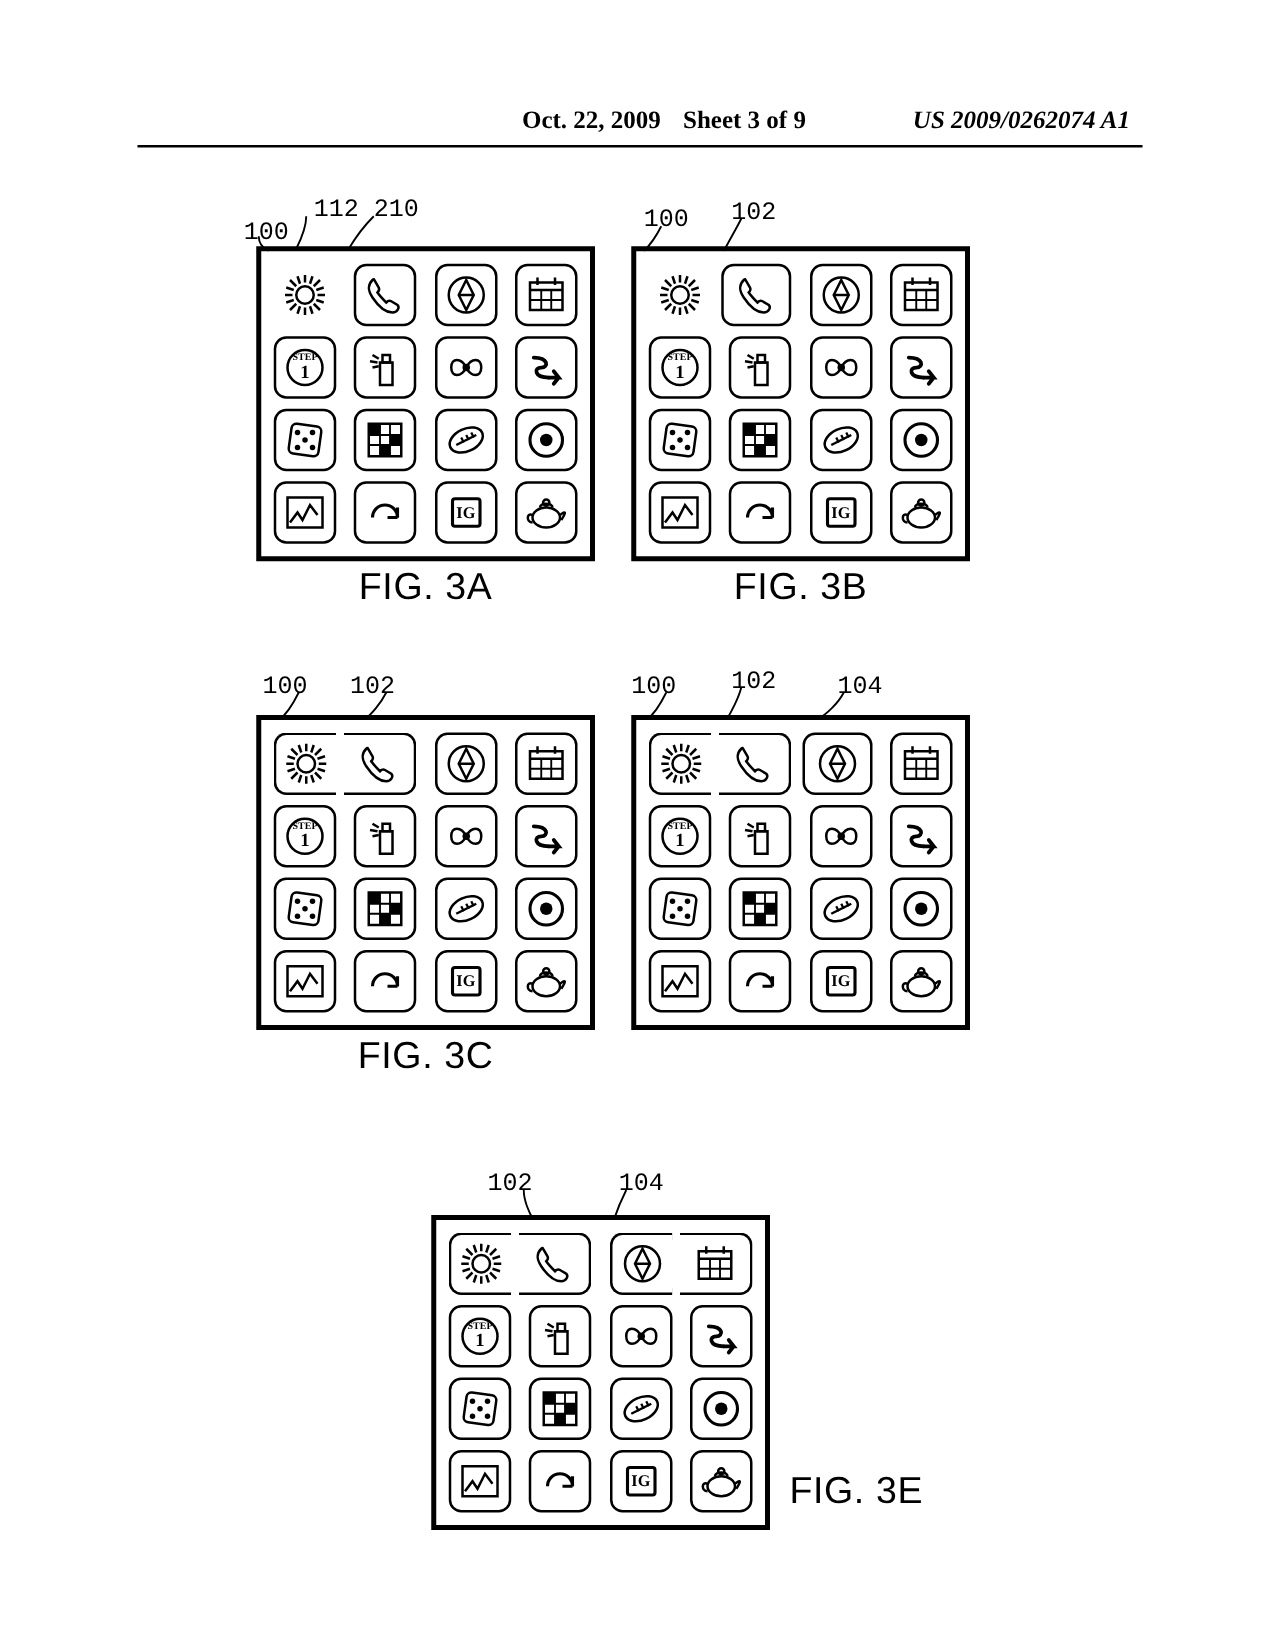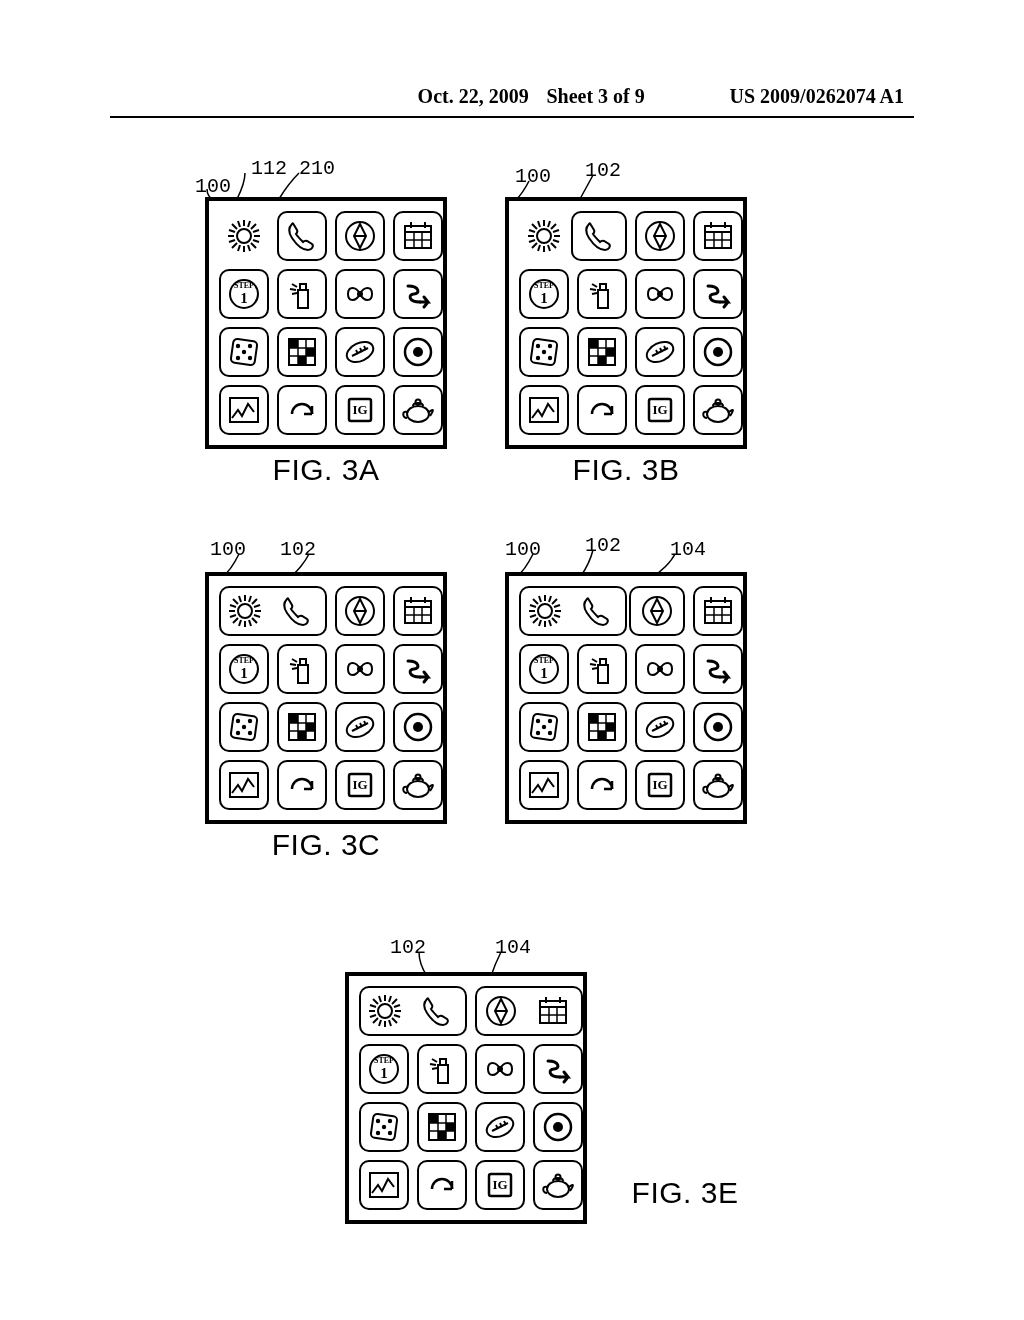--- a/index.html
+++ b/index.html
@@ -34,20 +34,21 @@
     transform: translateX(-85%);
   }
   .header-line .sheet {
     position: absolute;
     left: 50%;
     transform: translateX(35%);
     font-weight: bold;
   }
   .header-line .pubno {
     float: right;
+    font-style: italic;
   }
   .rule {
     position: absolute;
     top: 116px;
     left: 110px;
     right: 110px;
     height: 2px;
     background: #000;
   }
 
@@ -64,21 +65,21 @@
   .ref-labels {
     position: relative;
     height: 42px;
     font-size: 20px;
     font-family: Liberation Mono, monospace;
   }
   .ref-labels span { position: absolute; }
 
   .device {
     border: 4px solid #000;
-    width: 242px;
+    width: 271px;
     padding: 10px 10px 10px 10px;
     box-sizing: border-box;
   }
   .icon-grid {
     display: grid;
     grid-template-columns: repeat(4, 50px);
     grid-auto-rows: 50px;
     gap: 8px 8px;
     justify-content: space-between;
   }

